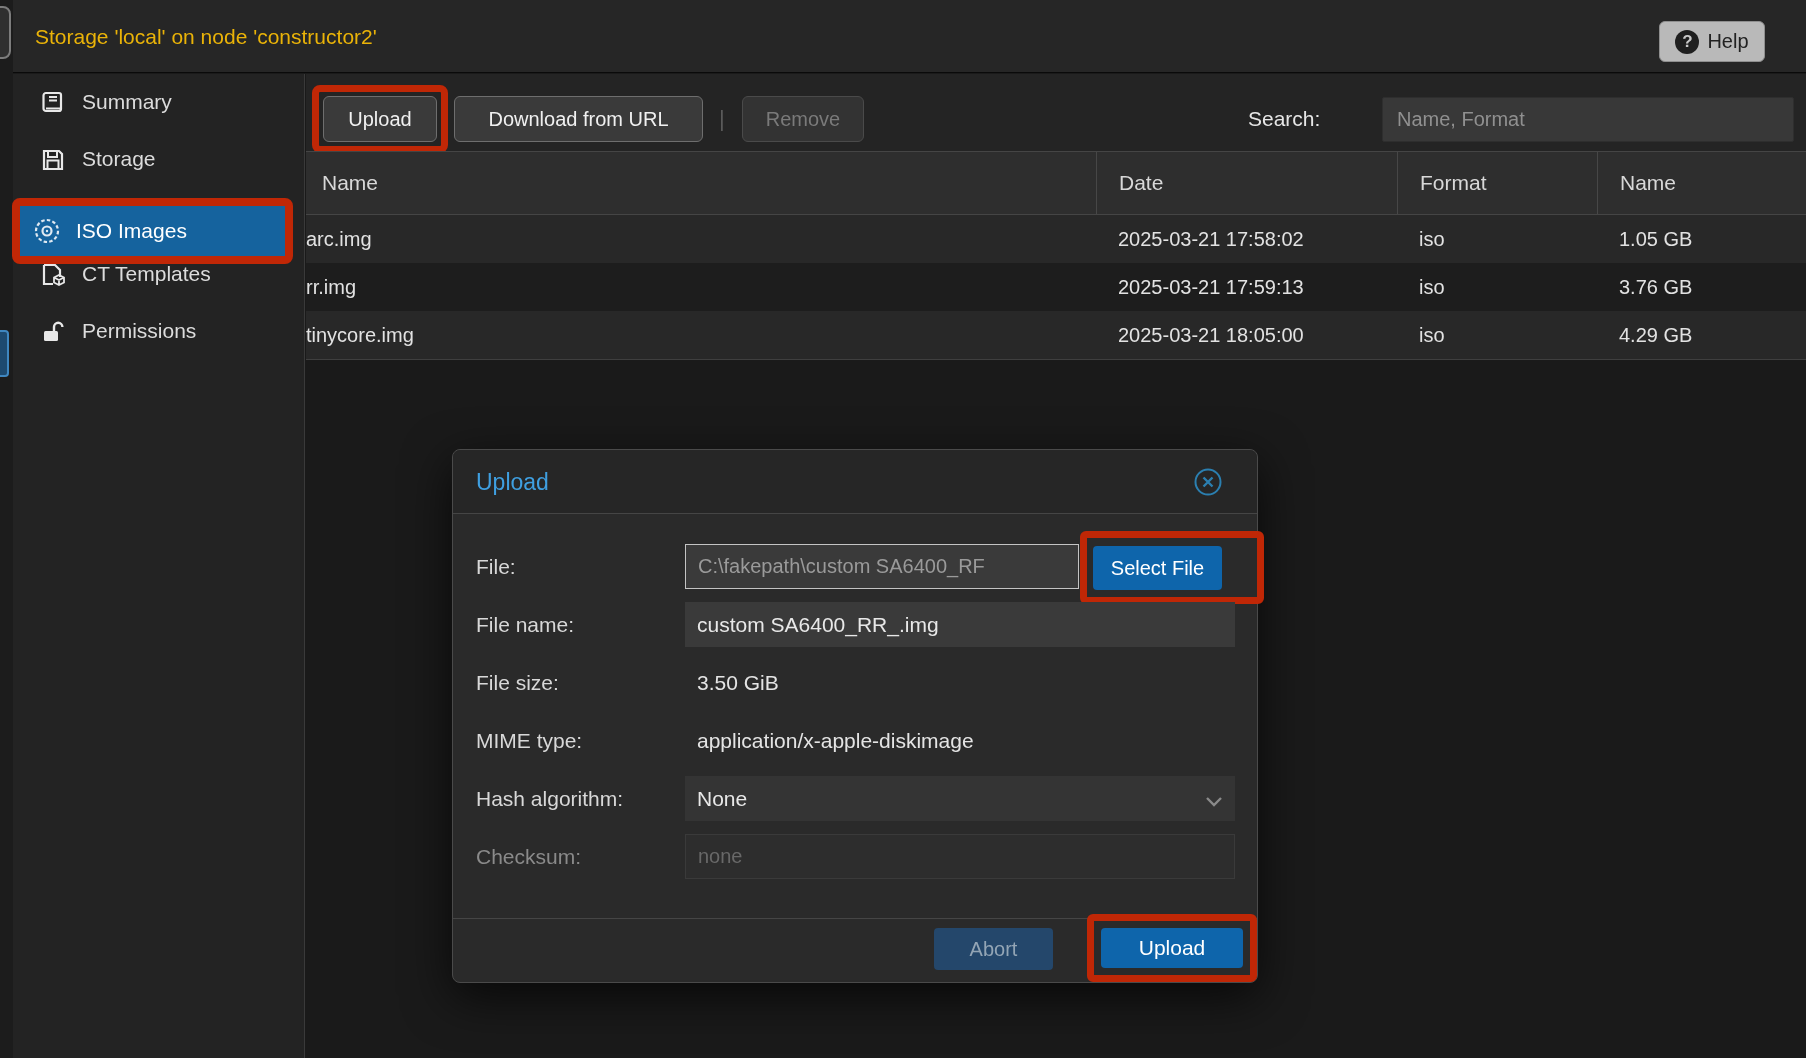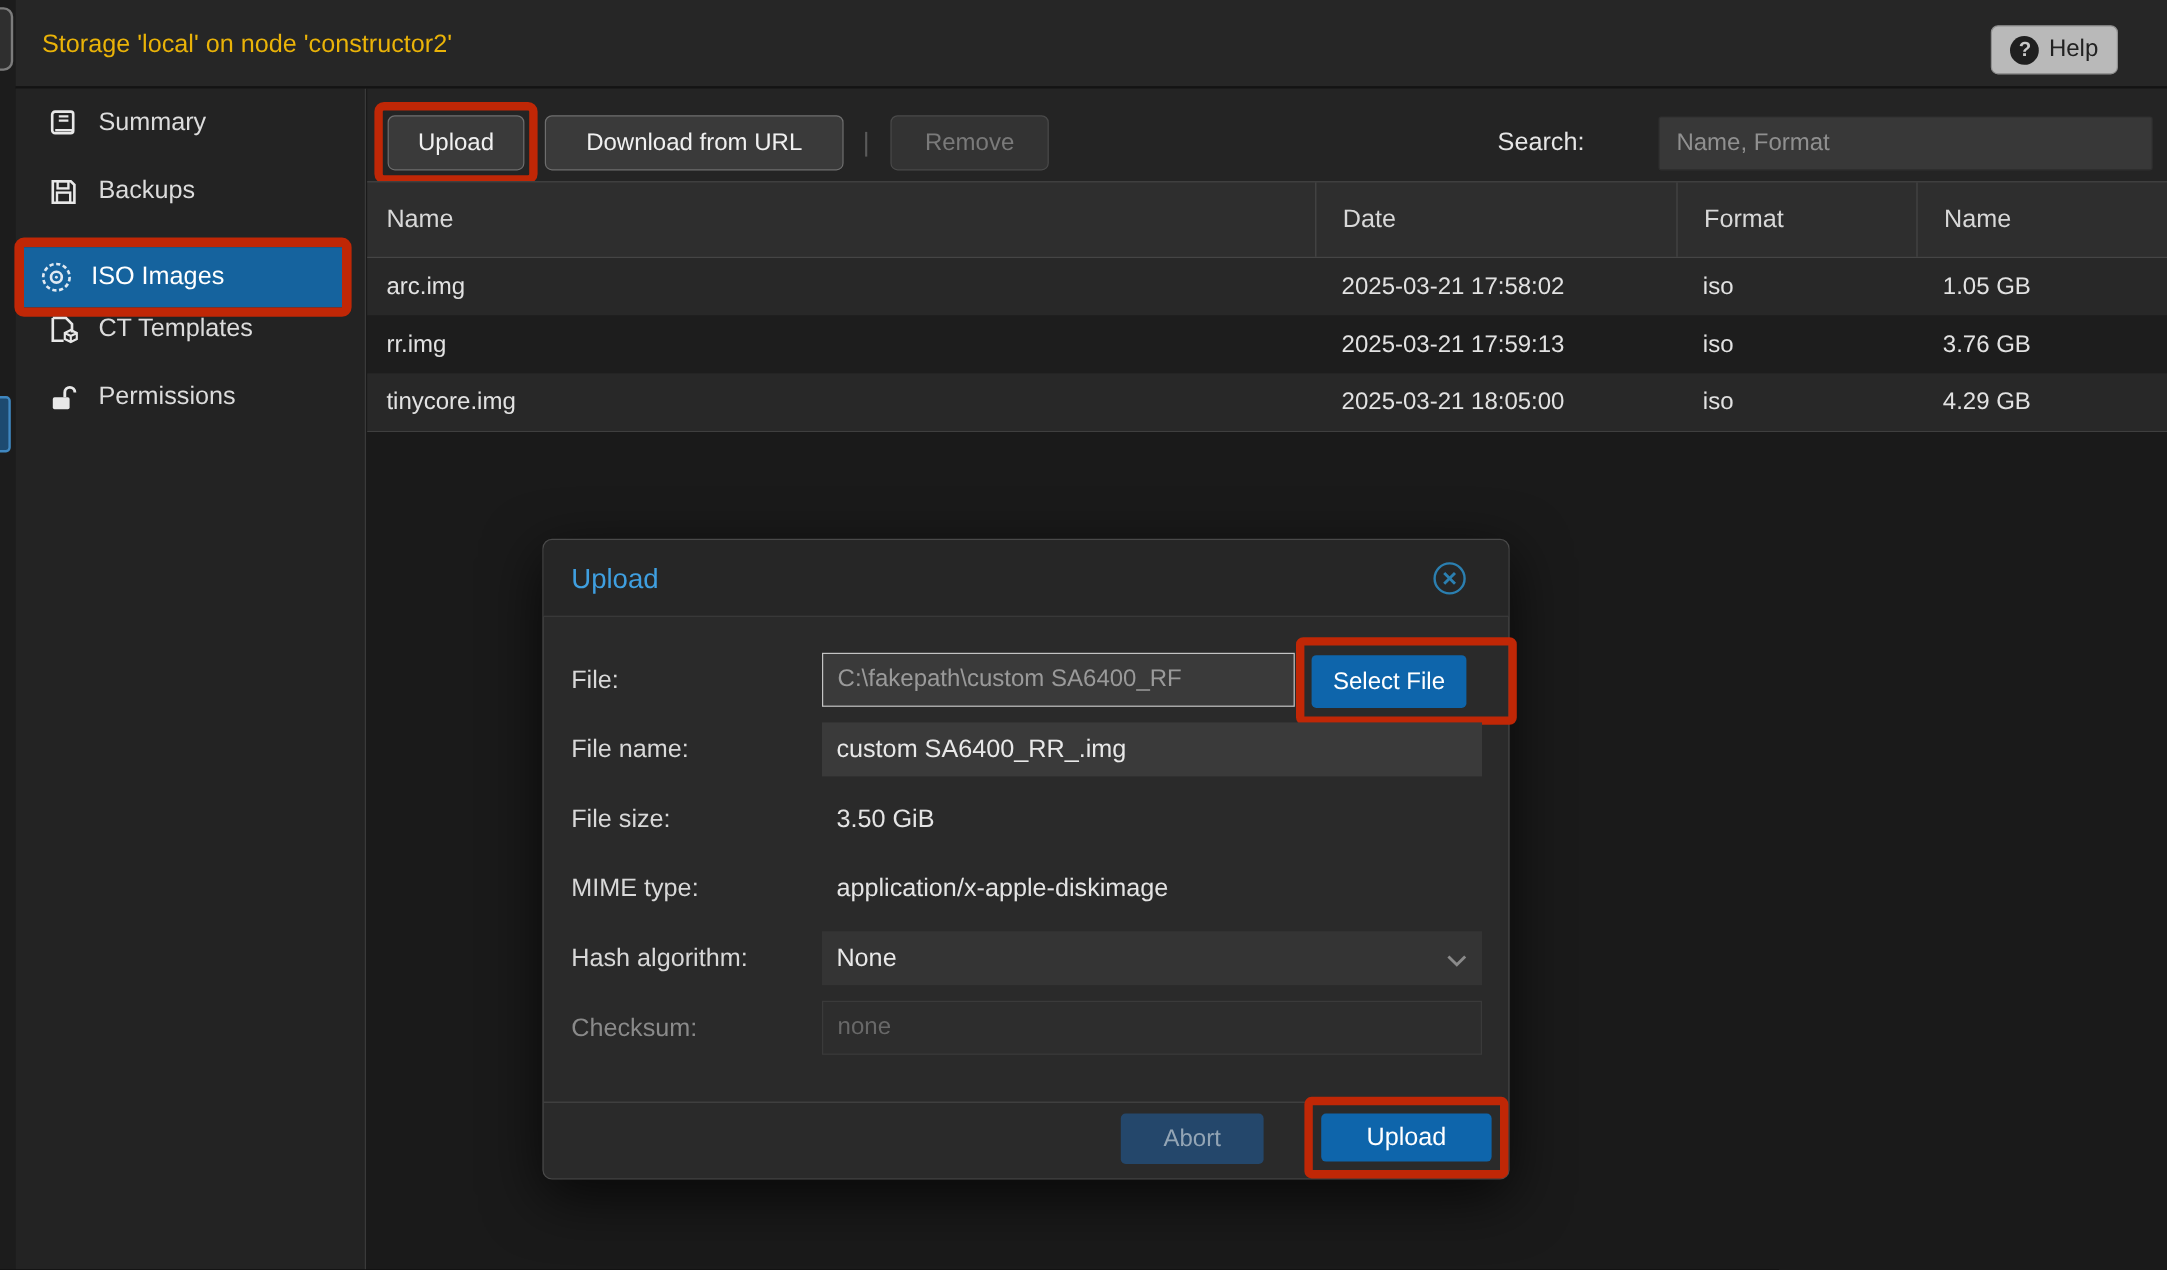--- a/index.html
+++ b/index.html
@@ -45,21 +45,21 @@
 
   
   .table{position:absolute;left:306px;top:151px;width:1500px;}
   .thead{display:grid;grid-template-columns:790px 301px 200px 209px;height:64px;background:#2e2e2e;border-top:1px solid #454545;border-bottom:1px solid #454545;color:#d8d8d8;font-size:21px;}
   .thead .th{display:flex;align-items:center;padding-left:16px;border-left:1px solid #474747;cursor:pointer;}
   .thead .th:first-child{border-left:none;}
   .thead .th:nth-child(2),.thead .th:nth-child(3),.thead .th:nth-child(4){padding-left:22px;}
   .trow{display:grid;grid-template-columns:790px 301px 200px 209px;height:48px;font-size:20px;color:#e2e2e2;cursor:pointer;}
   .trow.odd{background:#282828;}
   .trow.even{background:#1d1d1d;}
-  .trow .td{display:flex;align-items:center;padding-left:16px;}
+  .trow .td{display:flex;align-items:center;padding-left:0;}
   .trow .td:nth-child(2),.trow .td:nth-child(3),.trow .td:nth-child(4){padding-left:22px;}
   .table-bottom{height:1px;background:#3f3f3f;}
 
   
   .dialog{position:absolute;left:452px;top:449px;width:806px;height:534px;background:#2a2a2a;border:1px solid #4a4a4a;border-radius:8px;box-shadow:0 14px 48px rgba(0,0,0,0.7);}
   .dlg-titlebar{position:absolute;left:0;top:0;width:100%;height:64px;background:#262626;border-bottom:1px solid #454545;border-radius:8px 8px 0 0;}
   .dlg-title{position:absolute;left:23px;top:0;height:64px;display:flex;align-items:center;color:var(--titleblue);font-size:23px;}
   .dlg-close{position:absolute;left:740px;top:17px;width:30px;height:30px;cursor:pointer;}
   .dlg-row-label{position:absolute;left:23px;width:200px;height:45px;display:flex;align-items:center;font-size:21px;color:#d8d8d8;}
   .dlg-row-label.disabled{color:#8a8a8a;}
@@ -106,21 +106,21 @@
       <span>Summary</span>
     </div>
     <div class="side-item" style="top:73px;">
       <span class="icn">
         <svg class="sicon" width="26" height="26" viewBox="0 0 26 26">
             <path d="M4 4 h15 l3 3 v15 h-18 z" fill="none" stroke="#e8e8e8" stroke-width="2.2"></path>
             <rect x="8" y="4" width="9" height="6" fill="none" stroke="#e8e8e8" stroke-width="2"></rect>
             <rect x="7.5" y="13.5" width="11" height="8.5" fill="none" stroke="#e8e8e8" stroke-width="2"></rect>
           </svg>
       </span>
-      <span>Backups</span>
+      <span>Storage</span>
     </div>
     <div class="iso-outline">
       <div class="iso-selected">
         <span class="icn">
           <svg class="sicon" width="28" height="28" viewBox="0 0 28 28">
               <circle cx="14" cy="14" r="11" fill="none" stroke="#dfe9f2" stroke-width="2.2" stroke-dasharray="3.5 2.2"></circle>
               <circle cx="14" cy="14" r="4.5" fill="none" stroke="#dfe9f2" stroke-width="2.2"></circle>
               <circle cx="14" cy="14" r="1.2" fill="#dfe9f2"></circle>
             </svg>
         </span>
@@ -145,21 +145,21 @@
       </span>
       <span>Permissions</span>
     </div>
   </div>
 
   <div class="toolbar">
     <div class="upload-outline"></div>
     <button class="tbtn" style="left:17px;width:114px;">Upload</button>
     <button class="tbtn" style="left:148px;width:249px;">Download from URL</button>
     <div class="tb-sep">|</div>
-    <button class="tbtn disabled" style="left:436px;width:132px;">Remove</button>
+    <button class="tbtn disabled" style="left:436px;width:122px;">Remove</button>
     <div class="search-label">Search:</div>
     <input class="search-input" placeholder="Name, Format" style="">
   </div>
 
   <div class="table">
     <div class="thead">
       <div class="th">Name</div>
       <div class="th">Date</div>
       <div class="th">Format</div>
       <div class="th">Name</div>

